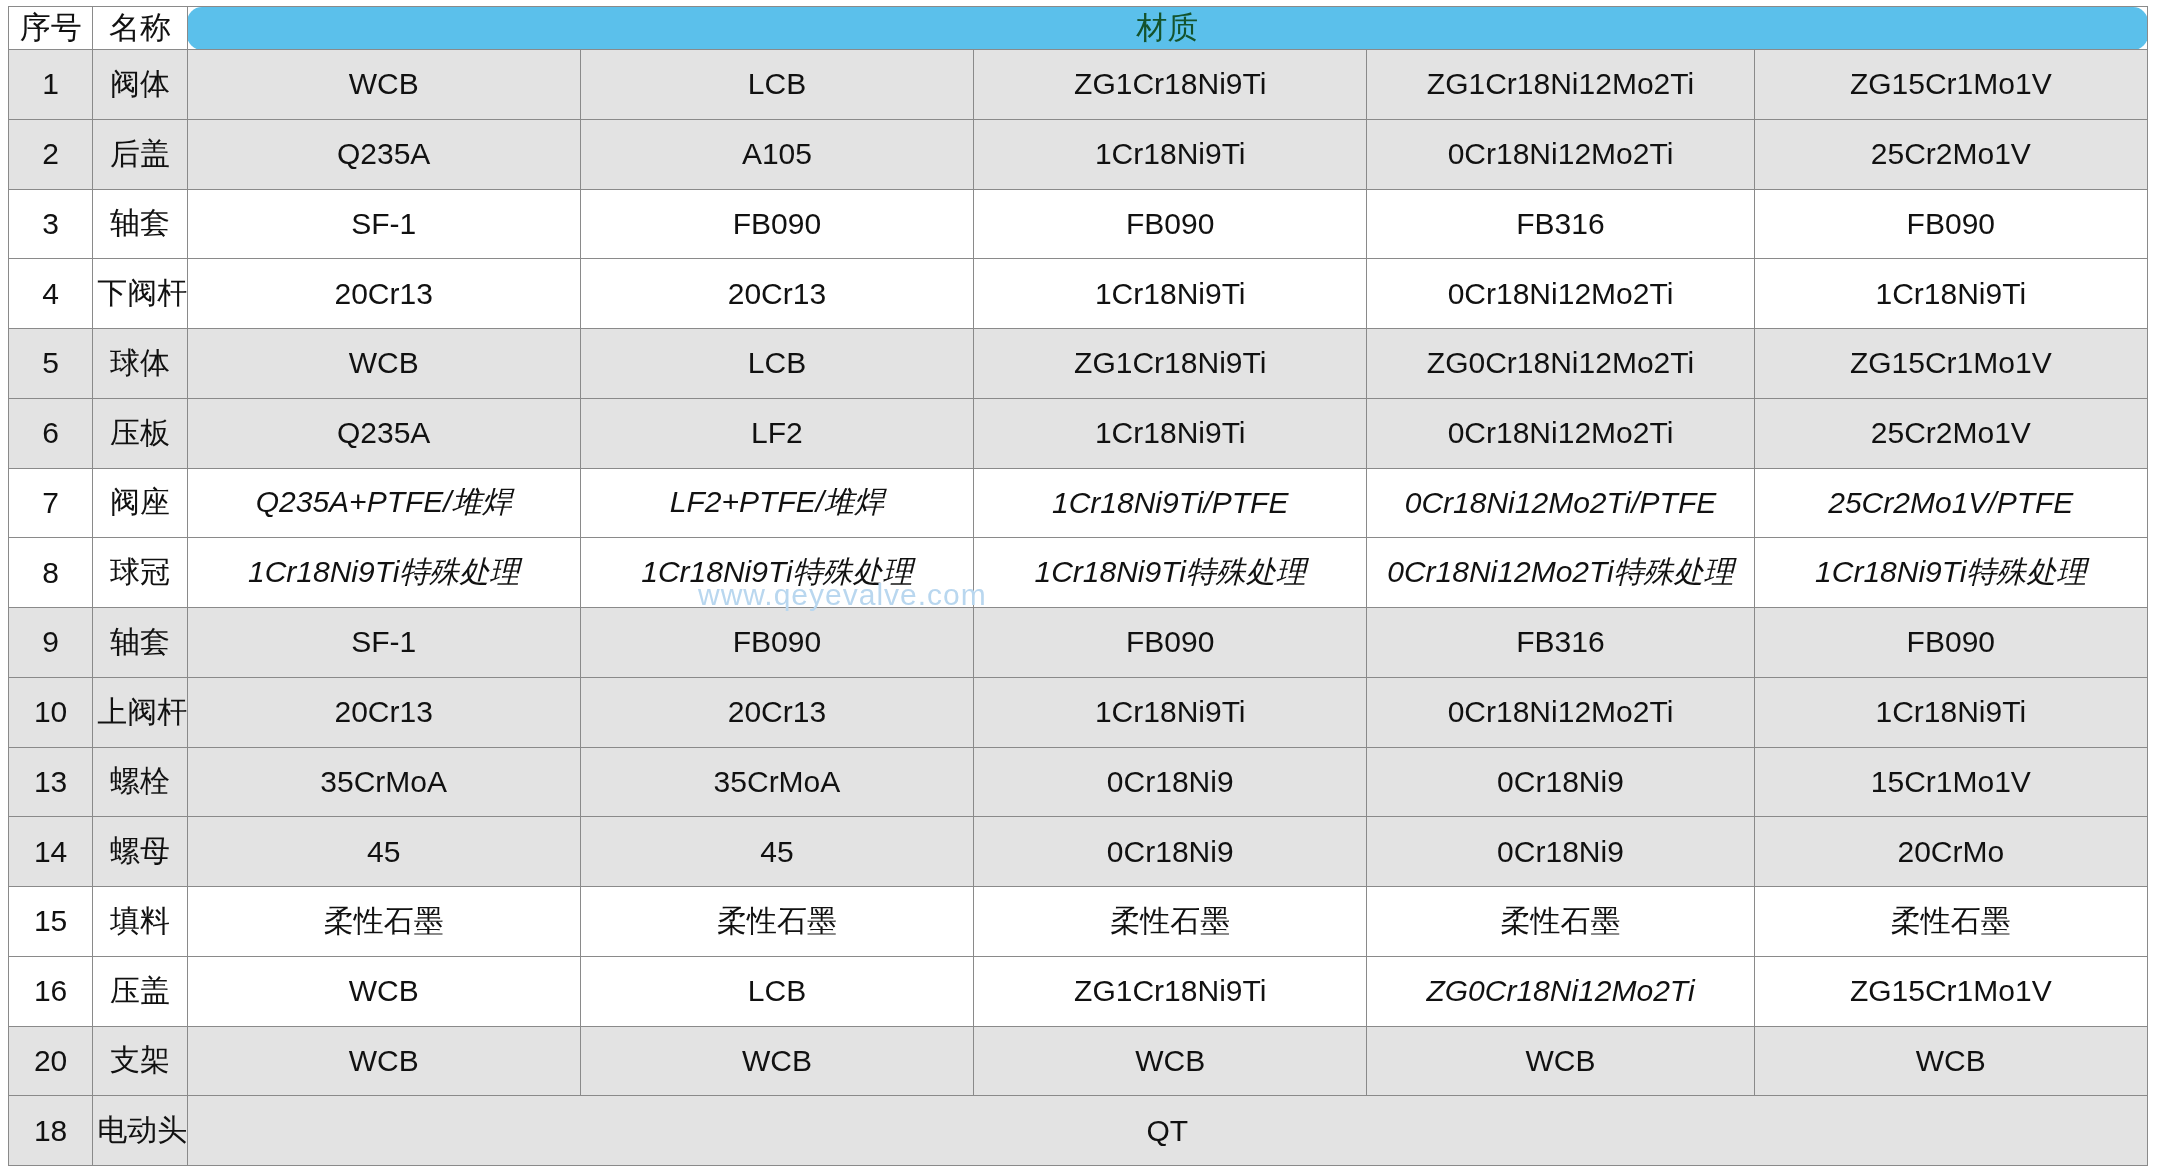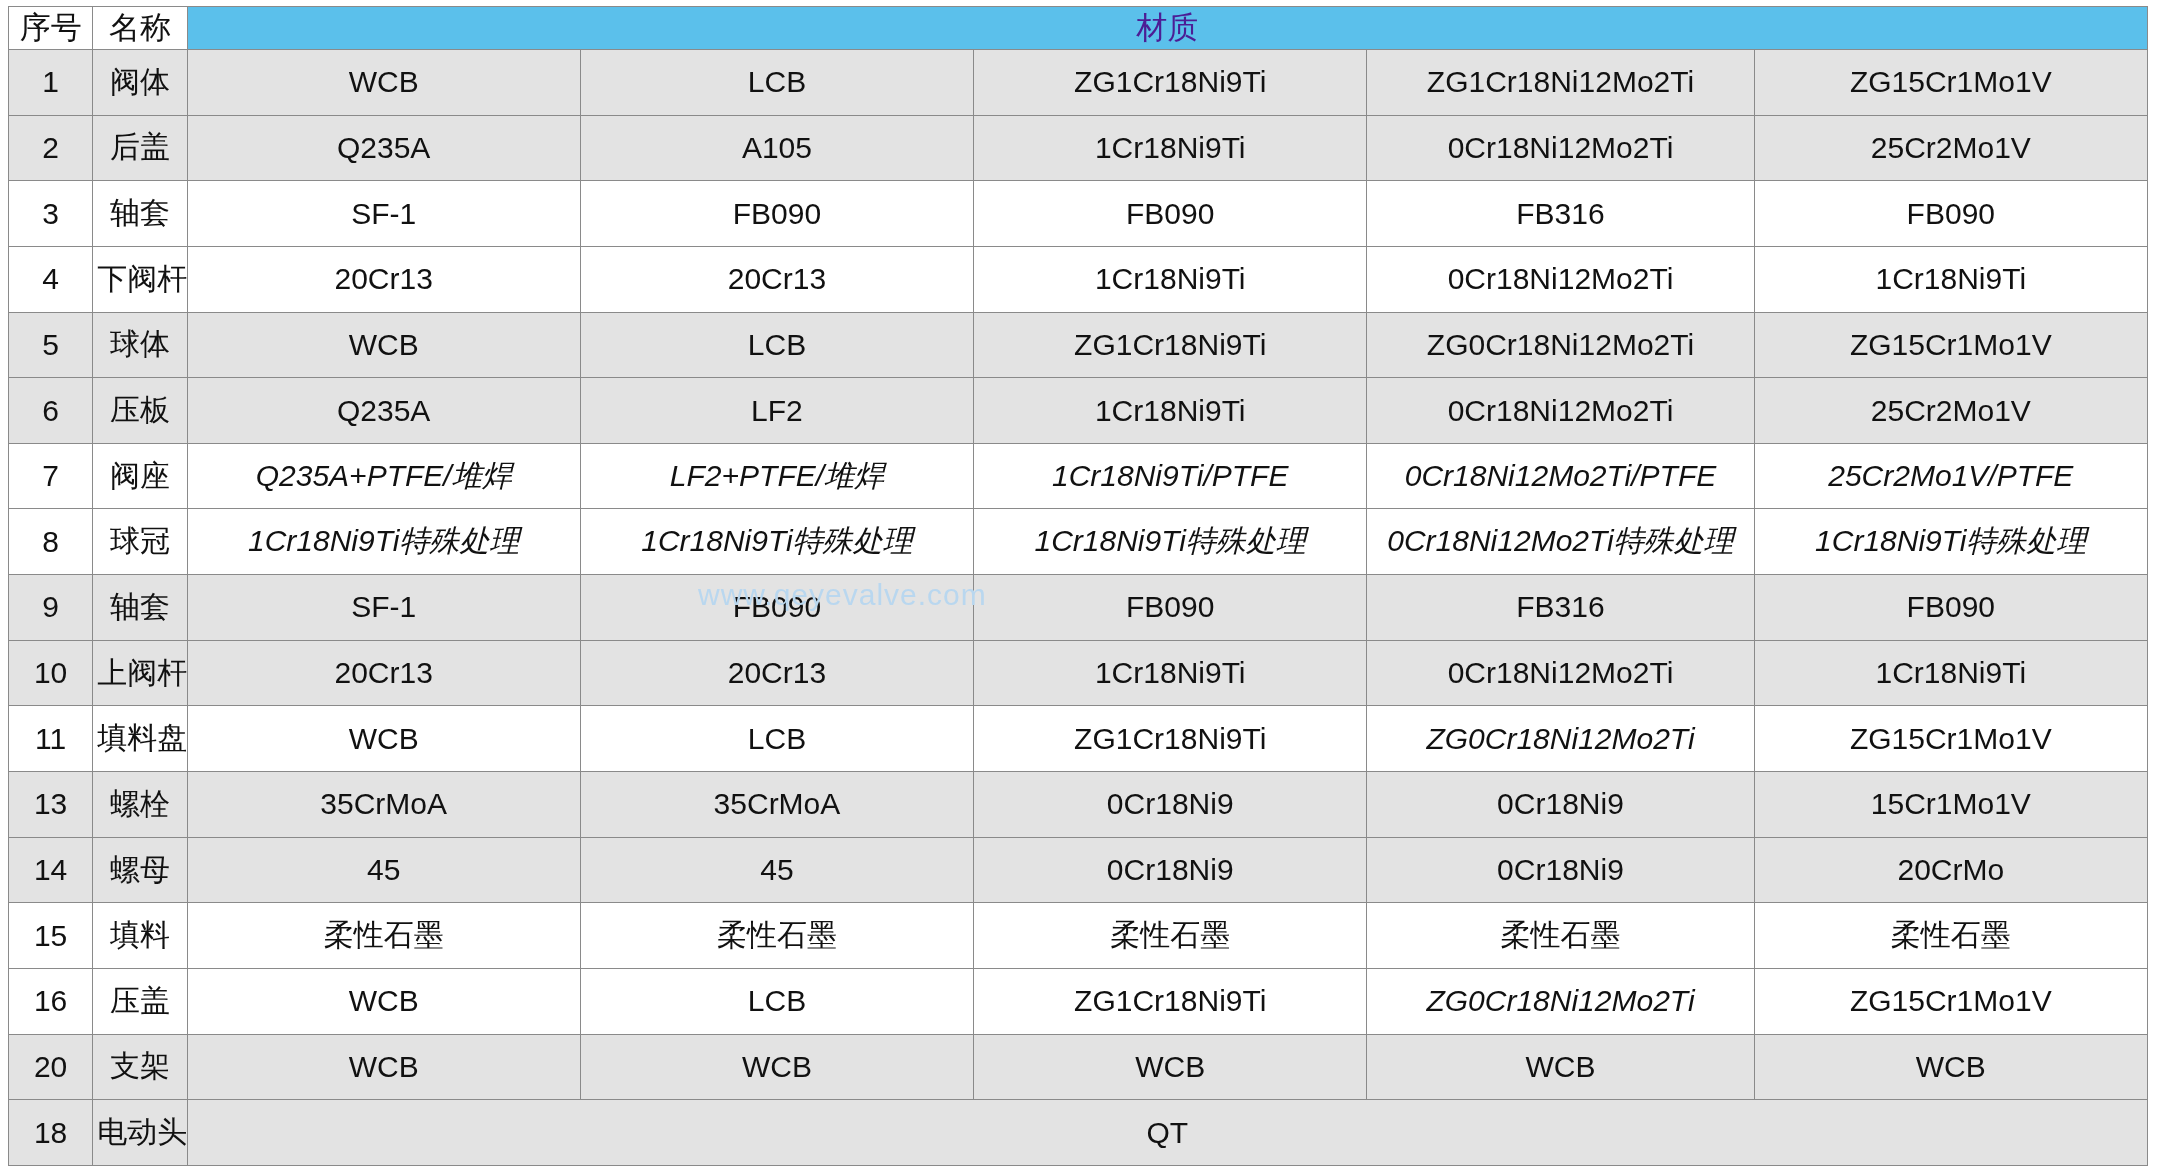--- a/index.html
+++ b/index.html
@@ -46,22 +46,23 @@
   col.c-mat5 { width: 392px; }
 
   thead th.head-seq,
   thead th.head-name {
     background: #ffffff;
     font-size: 31px;
     margin-left: 42px;
   }
   thead th.head-mat {
     background: #5bc0eb;
-    color: #4c1d95;
+    color: #14532d;
     font-size: 31px;
+    border-radius: 15px;
   }
   tbody tr.shade td {
     background: #e3e3e3;
   }
   tbody tr.plain td {
     background: #ffffff;
   }
   td.seq, td.name {
     font-size: 30px;
   }
@@ -205,71 +206,62 @@
       <tr class="shade">
         <td class="seq">10</td>
         <td class="name">上阀杆</td>
         <td>20Cr13</td>
         <td>20Cr13</td>
         <td>1Cr18Ni9Ti</td>
         <td>0Cr18Ni12Mo2Ti</td>
         <td>1Cr18Ni9Ti</td>
       </tr>
 
-      <tr class="plain">
-        <td class="seq">11</td>
-        <td class="name">填料盘</td>
+
+
+      <tr class="shade">
+        <td class="seq">13</td>
+        <td class="name">螺栓</td>
+        <td>35CrMoA</td>
+        <td>35CrMoA</td>
+        <td>0Cr18Ni9</td>
+        <td>0Cr18Ni9</td>
+        <td>15Cr1Mo1V</td>
+      </tr>
+
+      <tr class="shade">
+        <td class="seq">14</td>
+        <td class="name">螺母</td>
+        <td>45</td>
+        <td>45</td>
+        <td>0Cr18Ni9</td>
+        <td>0Cr18Ni9</td>
+        <td>20CrMo</td>
+      </tr>
+
+      <tr class="plain">
+        <td class="seq">15</td>
+        <td class="name">填料</td>
+        <td>柔性石墨</td>
+        <td>柔性石墨</td>
+        <td>柔性石墨</td>
+        <td>柔性石墨</td>
+        <td>柔性石墨</td>
+      </tr>
+
+      <tr class="plain">
+        <td class="seq">16</td>
+        <td class="name">压盖</td>
         <td>WCB</td>
         <td>LCB</td>
         <td>ZG1Cr18Ni9Ti</td>
         <td class="small">ZG0Cr18Ni12Mo2Ti</td>
         <td>ZG15Cr1Mo1V</td>
       </tr>
 
-
-      <tr class="shade">
-        <td class="seq">13</td>
-        <td class="name">螺栓</td>
-        <td>35CrMoA</td>
-        <td>35CrMoA</td>
-        <td>0Cr18Ni9</td>
-        <td>0Cr18Ni9</td>
-        <td>15Cr1Mo1V</td>
-      </tr>
-
-      <tr class="shade">
-        <td class="seq">14</td>
-        <td class="name">螺母</td>
-        <td>45</td>
-        <td>45</td>
-        <td>0Cr18Ni9</td>
-        <td>0Cr18Ni9</td>
-        <td>20CrMo</td>
-      </tr>
-
-      <tr class="plain">
-        <td class="seq">15</td>
-        <td class="name">填料</td>
-        <td>柔性石墨</td>
-        <td>柔性石墨</td>
-        <td>柔性石墨</td>
-        <td>柔性石墨</td>
-        <td>柔性石墨</td>
-      </tr>
-
-      <tr class="plain">
-        <td class="seq">16</td>
-        <td class="name">压盖</td>
-        <td>WCB</td>
-        <td>LCB</td>
-        <td>ZG1Cr18Ni9Ti</td>
-        <td class="small">ZG0Cr18Ni12Mo2Ti</td>
-        <td>ZG15Cr1Mo1V</td>
-      </tr>
-
       <tr class="shade">
         <td class="seq">20</td>
         <td class="name">支架</td>
         <td>WCB</td>
         <td>WCB</td>
         <td>WCB</td>
         <td>WCB</td>
         <td>WCB</td>
       </tr>
 

